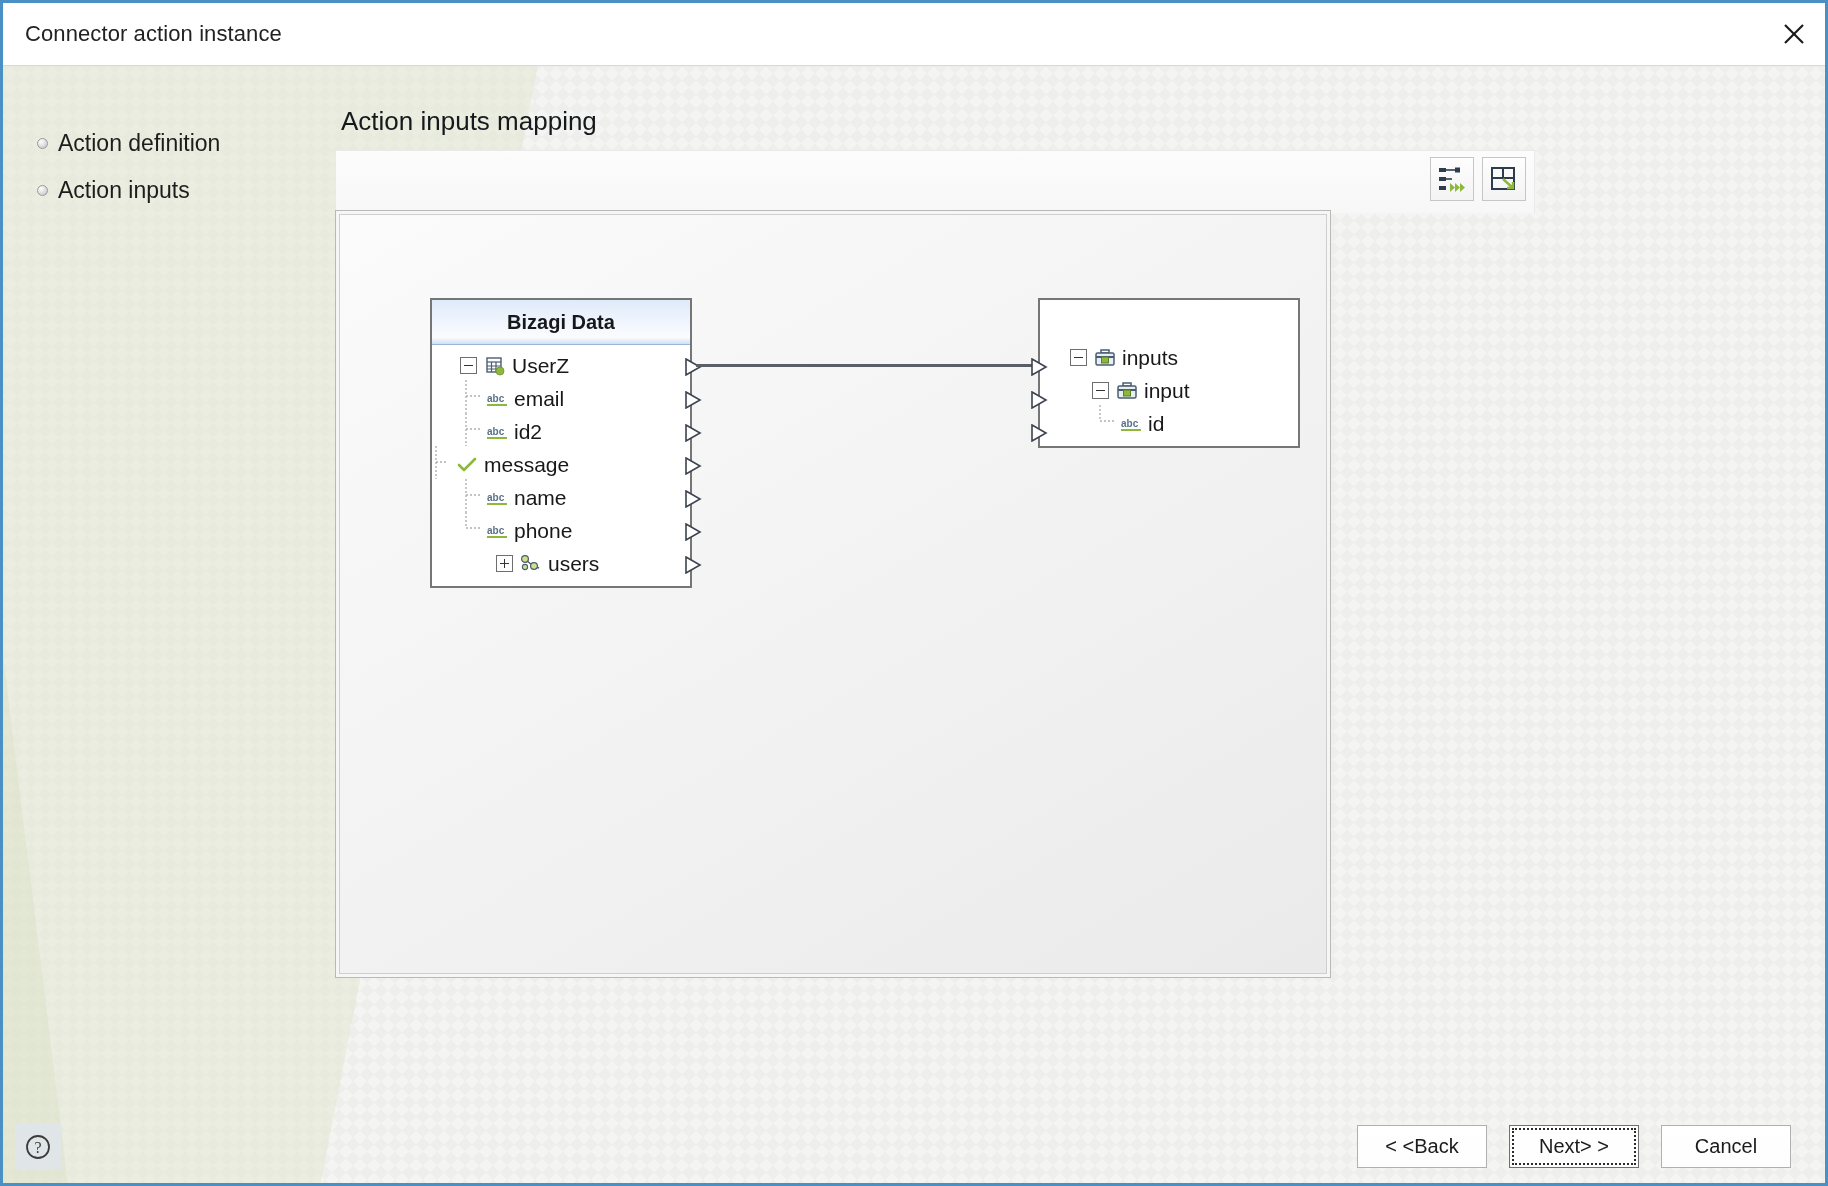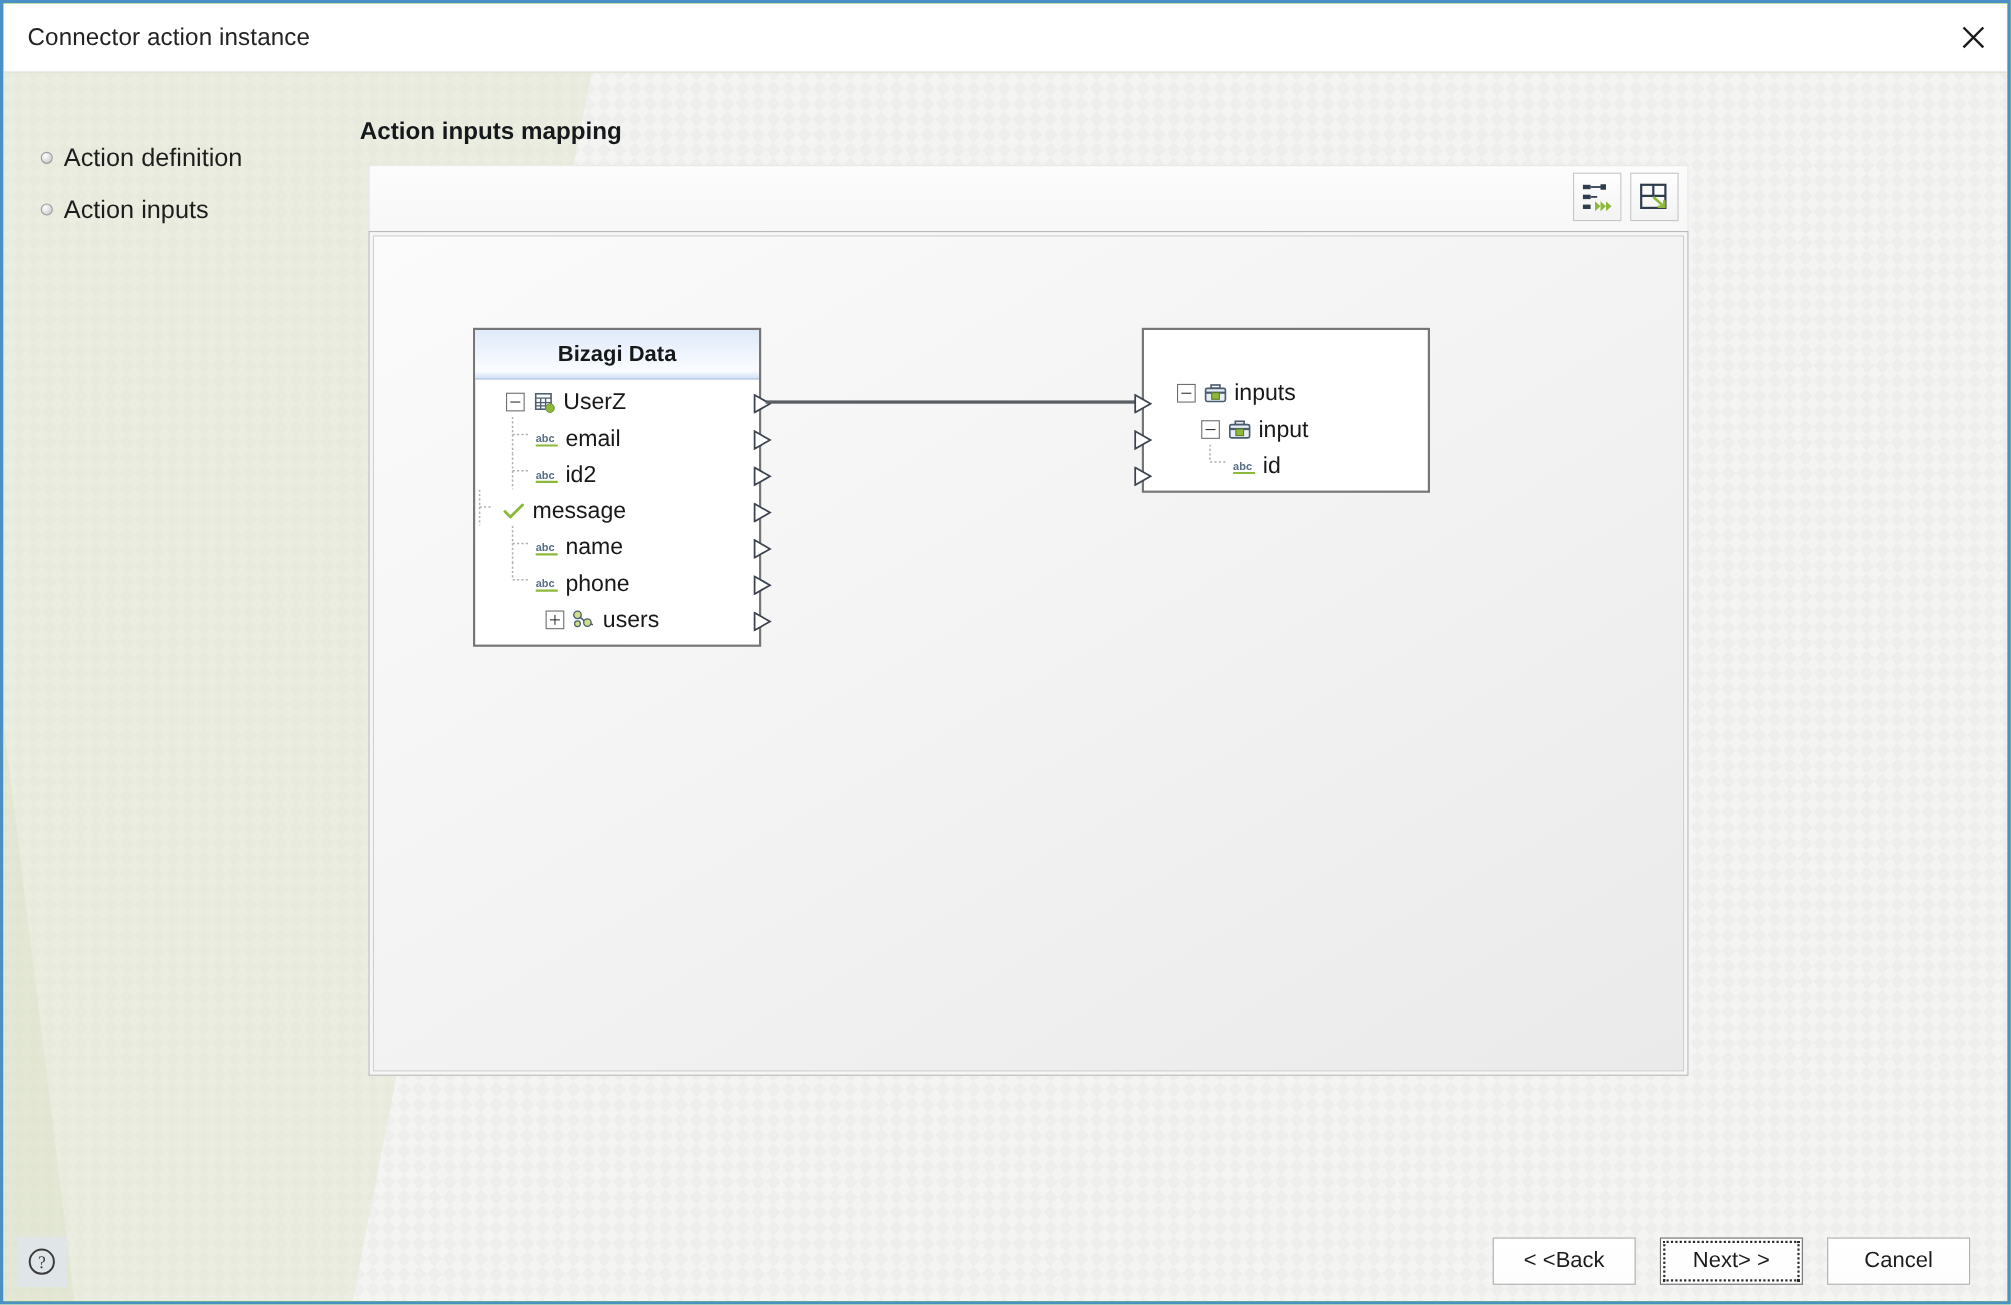--- a/index.html
+++ b/index.html
@@ -101,23 +101,23 @@
     flex: 0 0 auto;
   }
   .step-label {
     font-size: 23px;
     color: #1d1d1d;
   }
 
   
   .page-heading {
     position: absolute;
-    top: 40px; left: 324px;
-    font-size: 22px;
-    font-weight: bold;
+    top: 40px; left: 338px;
+    font-size: 26px;
+    font-weight: normal;
     color: #16191c;
     z-index: 4;
   }
 
   
   .mapper-frame {
     position: absolute;
     top: 84px; left: 332px;
     width: 1200px;
     height: 63px;
@@ -139,21 +139,21 @@
     background: linear-gradient(180deg,#fefefe 0%, #f3f3f3 100%);
     display: flex; align-items: center; justify-content: center;
     cursor: pointer;
   }
   .tool-btn svg { display: block; }
 
   
   .canvas {
     position: absolute;
     top: 144px; left: 332px;
-    width: 1200px;
+    width: 996px;
     height: 768px;
     border: 1px solid #b9b9b9;
     background: #f6f6f6;
     padding: 3px;
     z-index: 3;
   }
   .canvas-inner {
     position: relative;
     width: 100%; height: 100%;
     border: 1px solid #cfcfcf;

